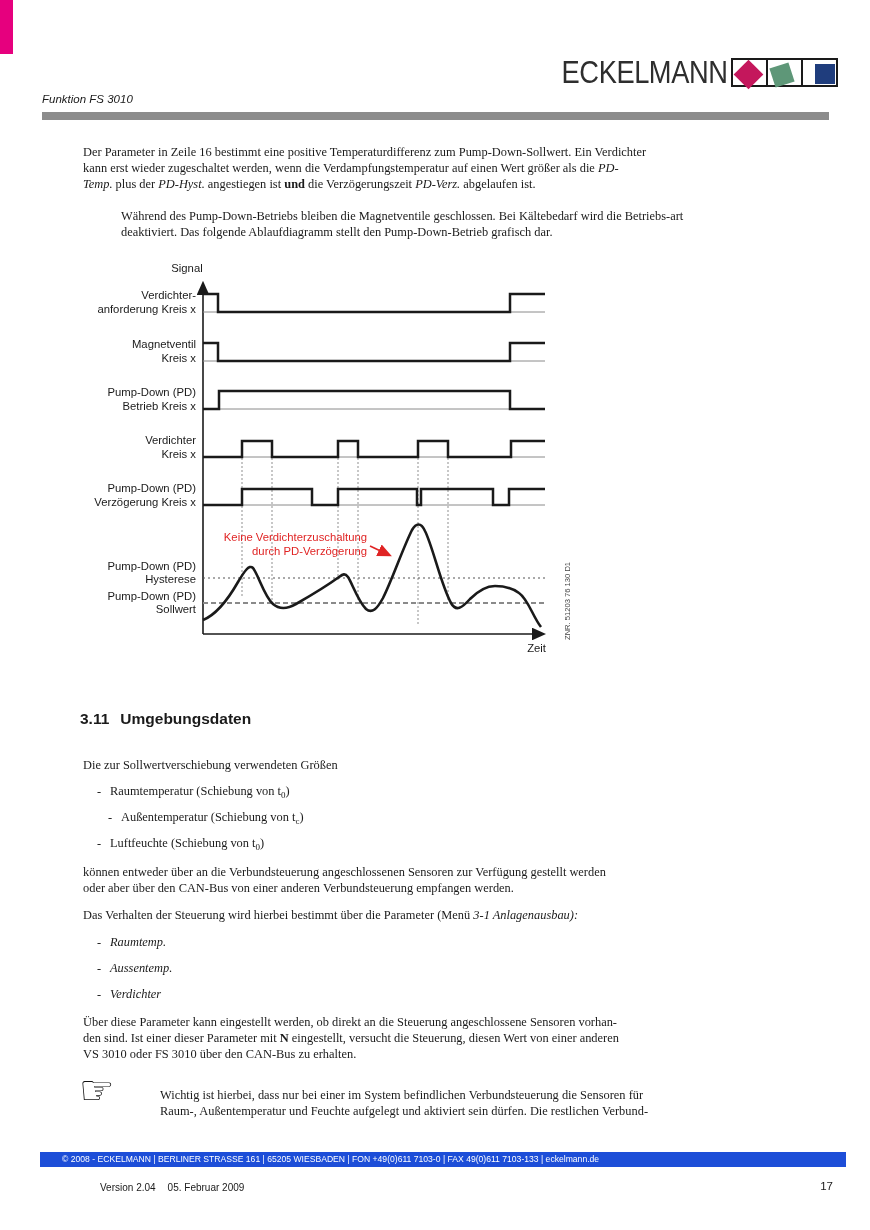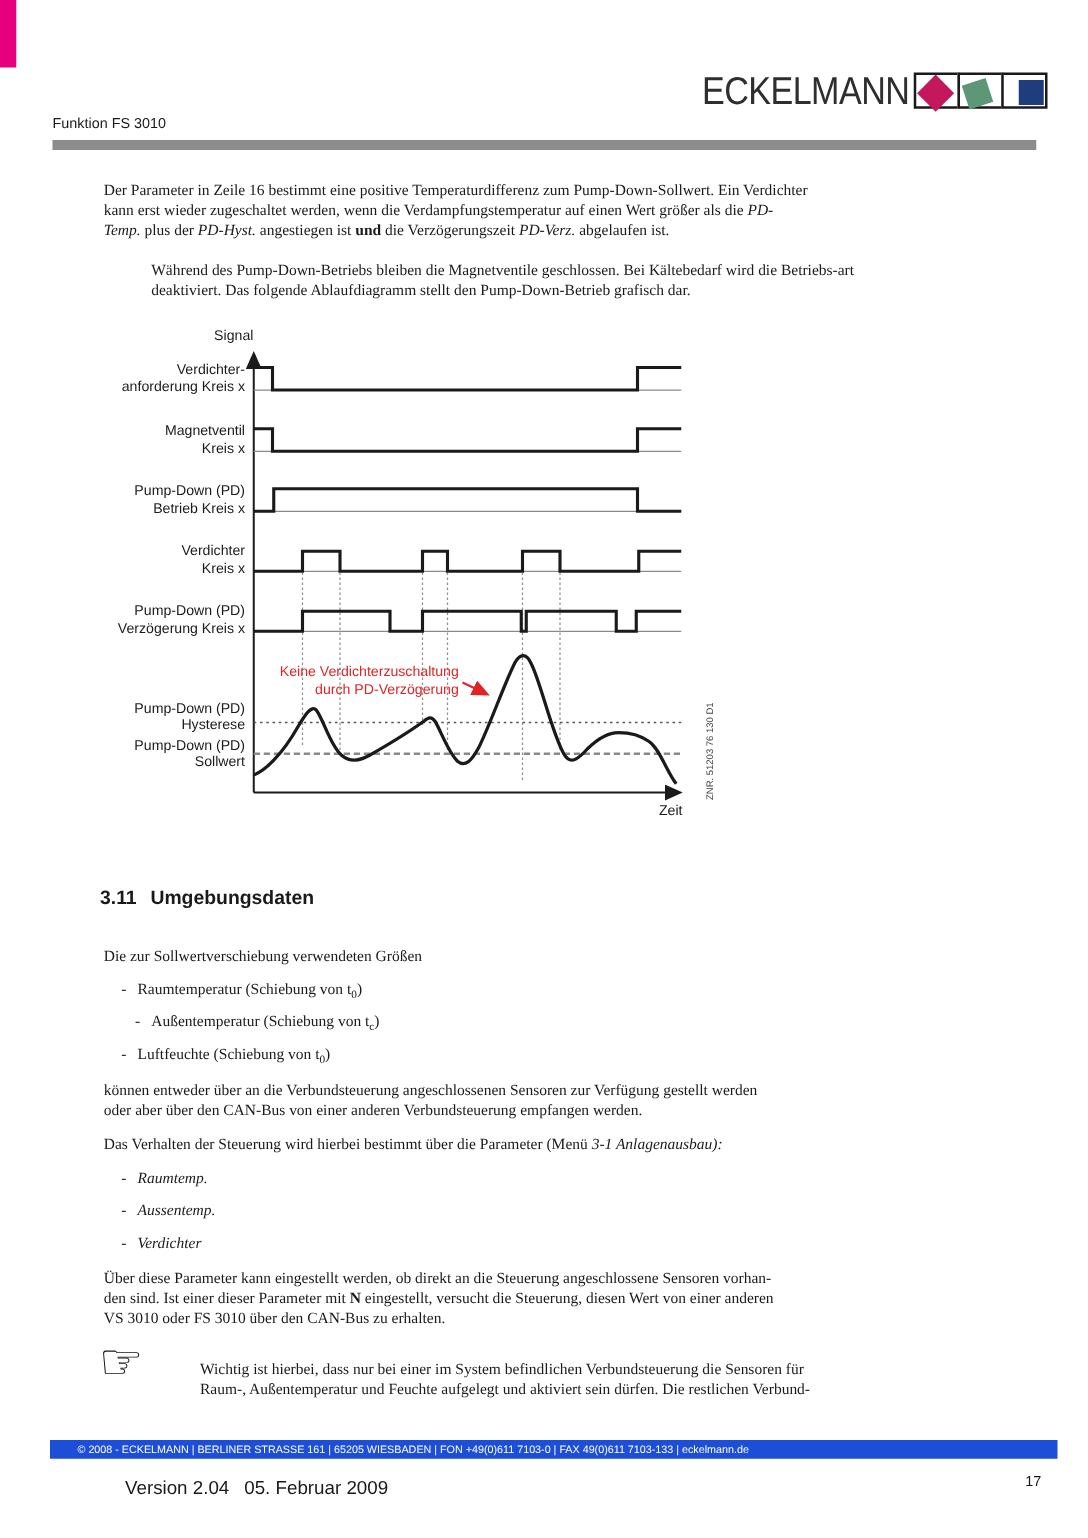--- a/index.html
+++ b/index.html
@@ -5,21 +5,21 @@
   html,body{margin:0;padding:0;}
   body{width:870px;height:1230px;position:relative;background:#ffffff;
        font-family:"Liberation Sans","DejaVu Sans",sans-serif;color:#1a1a1a;overflow:hidden;}
   .abs{position:absolute;}
   .body-text{font-size:12.4px;line-height:16px;white-space:nowrap;font-family:Liberation Serif, serif;}
   .body-text .i{font-style:italic;}
   .body-text .b{font-weight:bold;}
   .body-text sub, .body-text .sub{font-size:9px;vertical-align:-3px;}
   #corner-mark{left:0;top:0;width:13px;height:54px;background:#e6007e;}
   
-  #header-title{left:42px;top:93px;font-size:11.5px;}
+  #header-title{left:42px;top:93px;font-size:11.5px;font-style:italic;}
   #header-rule{left:42px;top:112px;width:787px;height:8px;background:#8c8c8c;}
   
   #logo{right:32px;top:58px;display:flex;align-items:flex-start;}
   #logo-text{font-size:31px;font-weight:400;color:#2e2e2e;letter-spacing:-.5px;
              transform:scaleX(.88);transform-origin:right center;display:inline-block;line-height:30px;margin-right:6px;}
   .logo-box{width:33px;height:25px;border:2px solid #1a1a1a;margin-left:-2px;background:#fff;
             position:relative;overflow:visible;}
   .logo-diamond{position:absolute;left:5px;top:4px;width:21px;height:21px;background:#c4175c;transform:rotate(45deg);}
   .logo-greensq{position:absolute;left:4px;top:5px;width:20px;height:20px;background:#5e9778;transform:rotate(-18deg);}
   .logo-bluesq{position:absolute;right:1px;bottom:1px;width:20px;height:20px;background:#1f3d7d;}
@@ -28,21 +28,21 @@
   #section-heading .num{margin-right:11px;}
   .bullet{left:97px;}
   .bullet .dash{display:inline-block;width:13px;}
   .bullet.it .t{font-style:italic;}
   
   #note-icon{left:79px;top:1070px;font-size:40px;line-height:40px;color:#111;}
   #note-text{left:160px;top:1087px;}
   
   #footer-bar{left:40px;top:1152px;width:806px;height:15px;background:#1d4ed8;color:#ffffff;
               font-size:8.6px;line-height:15px;padding-left:22px;box-sizing:border-box;white-space:nowrap;}
-  #version-line{left:100px;top:1182px;font-size:15px;}
+  #version-line{left:100px;top:1182px;font-size:10px;}
   #version-line .d{margin-left:12px;}
   #page-number{left:770px;top:1180px;width:63px;text-align:right;font-size:11.5px;}
   svg text{font-family:"Liberation Sans","DejaVu Sans",sans-serif;}
 </style>
 </head>
 <body>
 
 <div id="corner-mark" class="abs"></div>
 
 <div id="header-title" class="abs">Funktion FS 3010</div>

